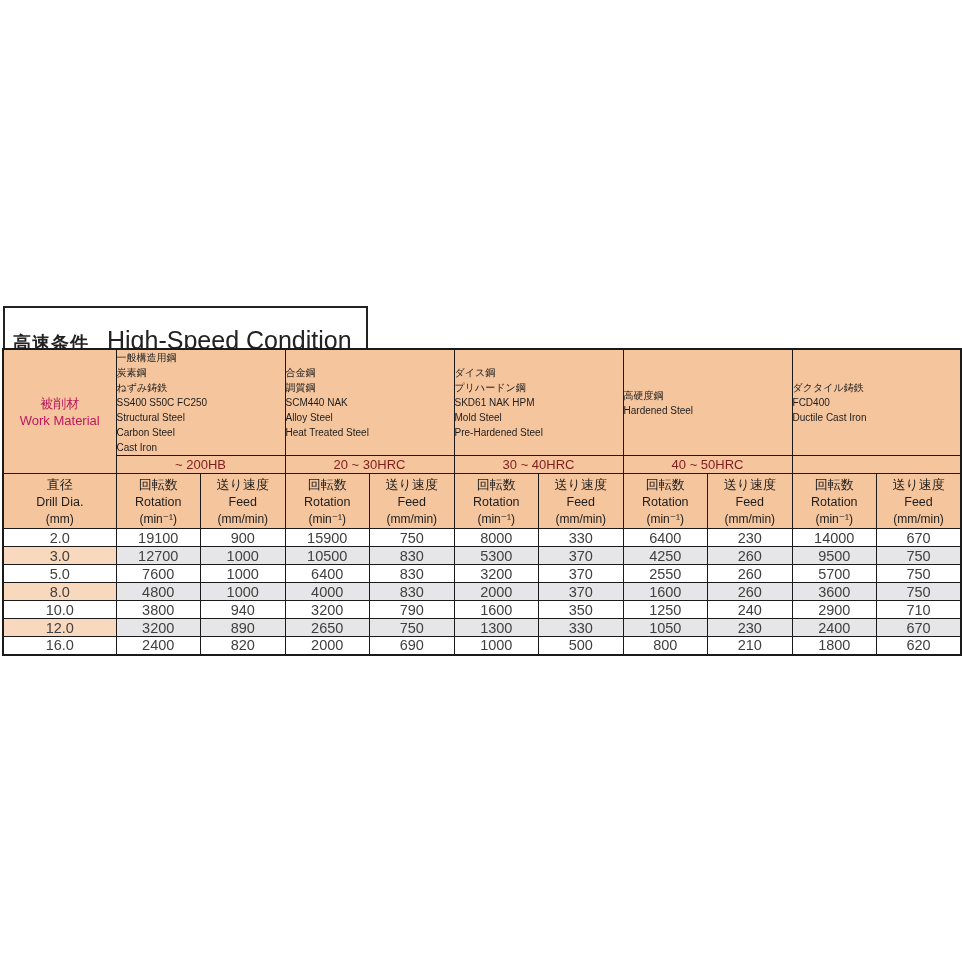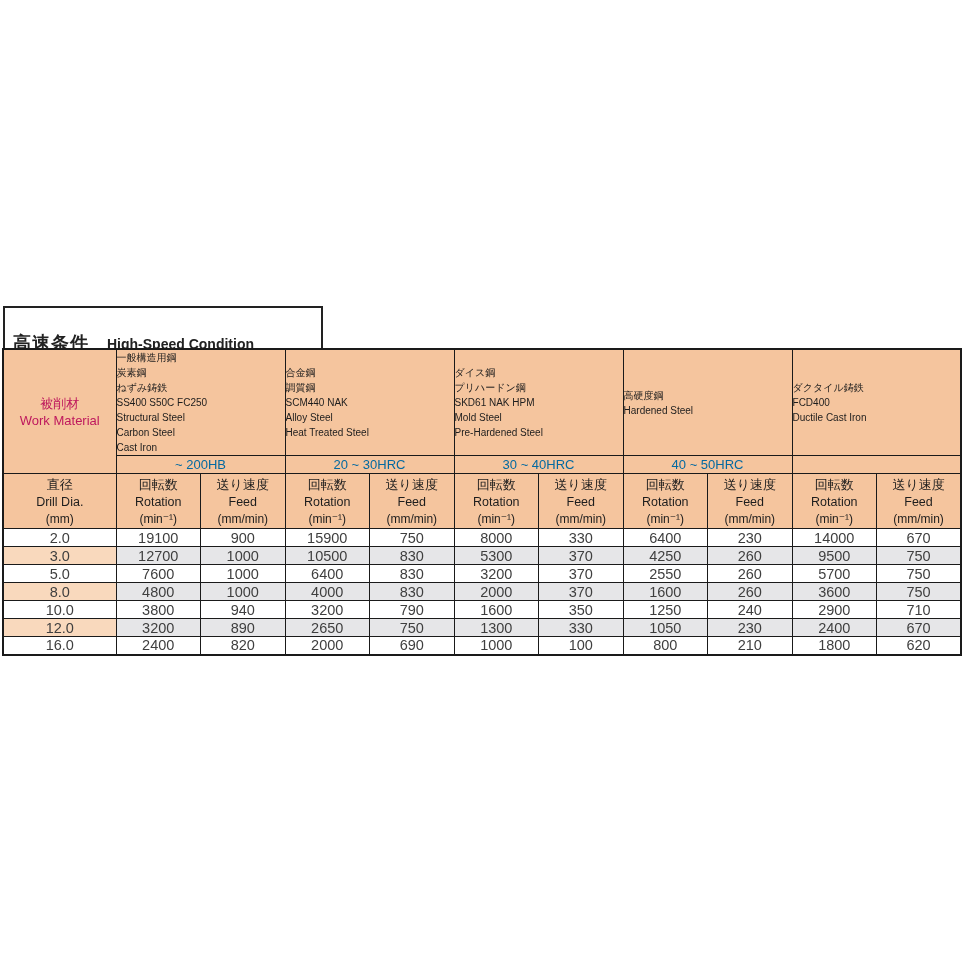--- a/index.html
+++ b/index.html
@@ -23,21 +23,21 @@
   
   .title-box {
     position: absolute; left: 3px; top: 306px;
     border: 2px solid #222;
     background: #fff;
     display: inline-flex; align-items: baseline; gap: 18px;
     padding: 3px 14px 5px 8px;
     min-width: 320px;
   }
   .title-jp { font-size: 18px; font-weight: bold; letter-spacing: 1px; white-space: nowrap; margin-top: 20px; }
-  .title-en { font-size: 14px; font-weight: 700; white-space: nowrap; }
+  .title-en { font-size: 25px; font-weight: 400; white-space: nowrap; }
 
   
   table.hs-table {
     position: absolute; left: 2px; top: 348px;
     width: 958px;
     border-collapse: collapse;
     table-layout: fixed;
     border: 2px solid var(--border-col);
   }
   table.hs-table td { border: 1px solid var(--border-col); padding: 0; overflow: hidden; }
@@ -57,21 +57,21 @@
     vertical-align: middle;
     padding-left: 6px;
   }
   .mat-line {
     font-size: 10px; line-height: 15px; color: #1d1d1d;
     white-space: nowrap;
   }
   td.hard-cell {
     background: var(--header-bg);
     text-align: center; vertical-align: middle;
-    font-size: 13px; color: #0369a1; line-height: 16px;
+    font-size: 13px; color: #7f1d1d; line-height: 16px;
   }
   td.sub-cell {
     background: var(--header-bg);
     text-align: center; vertical-align: middle;
     color: #1d1d1d;
   }
   .sub-jp   { font-size: 13px;   line-height: 18px; }
   .sub-en   { font-size: 12.5px; line-height: 17px; }
   .sub-unit { font-size: 12px;   line-height: 16px; }
 
@@ -289,21 +289,21 @@
           <td class="val-cell">2400</td>
           <td class="val-cell">670</td>
         </tr>
         <tr class="data-row">
           <td class="dia-cell">16.0</td>
           <td class="val-cell">2400</td>
           <td class="val-cell">820</td>
           <td class="val-cell">2000</td>
           <td class="val-cell">690</td>
           <td class="val-cell">1000</td>
-          <td class="val-cell">100</td>
+          <td class="val-cell">500</td>
           <td class="val-cell">800</td>
           <td class="val-cell">210</td>
           <td class="val-cell">1800</td>
           <td class="val-cell">620</td>
         </tr>
       </tbody>
   </table>
 
 </div>
 

